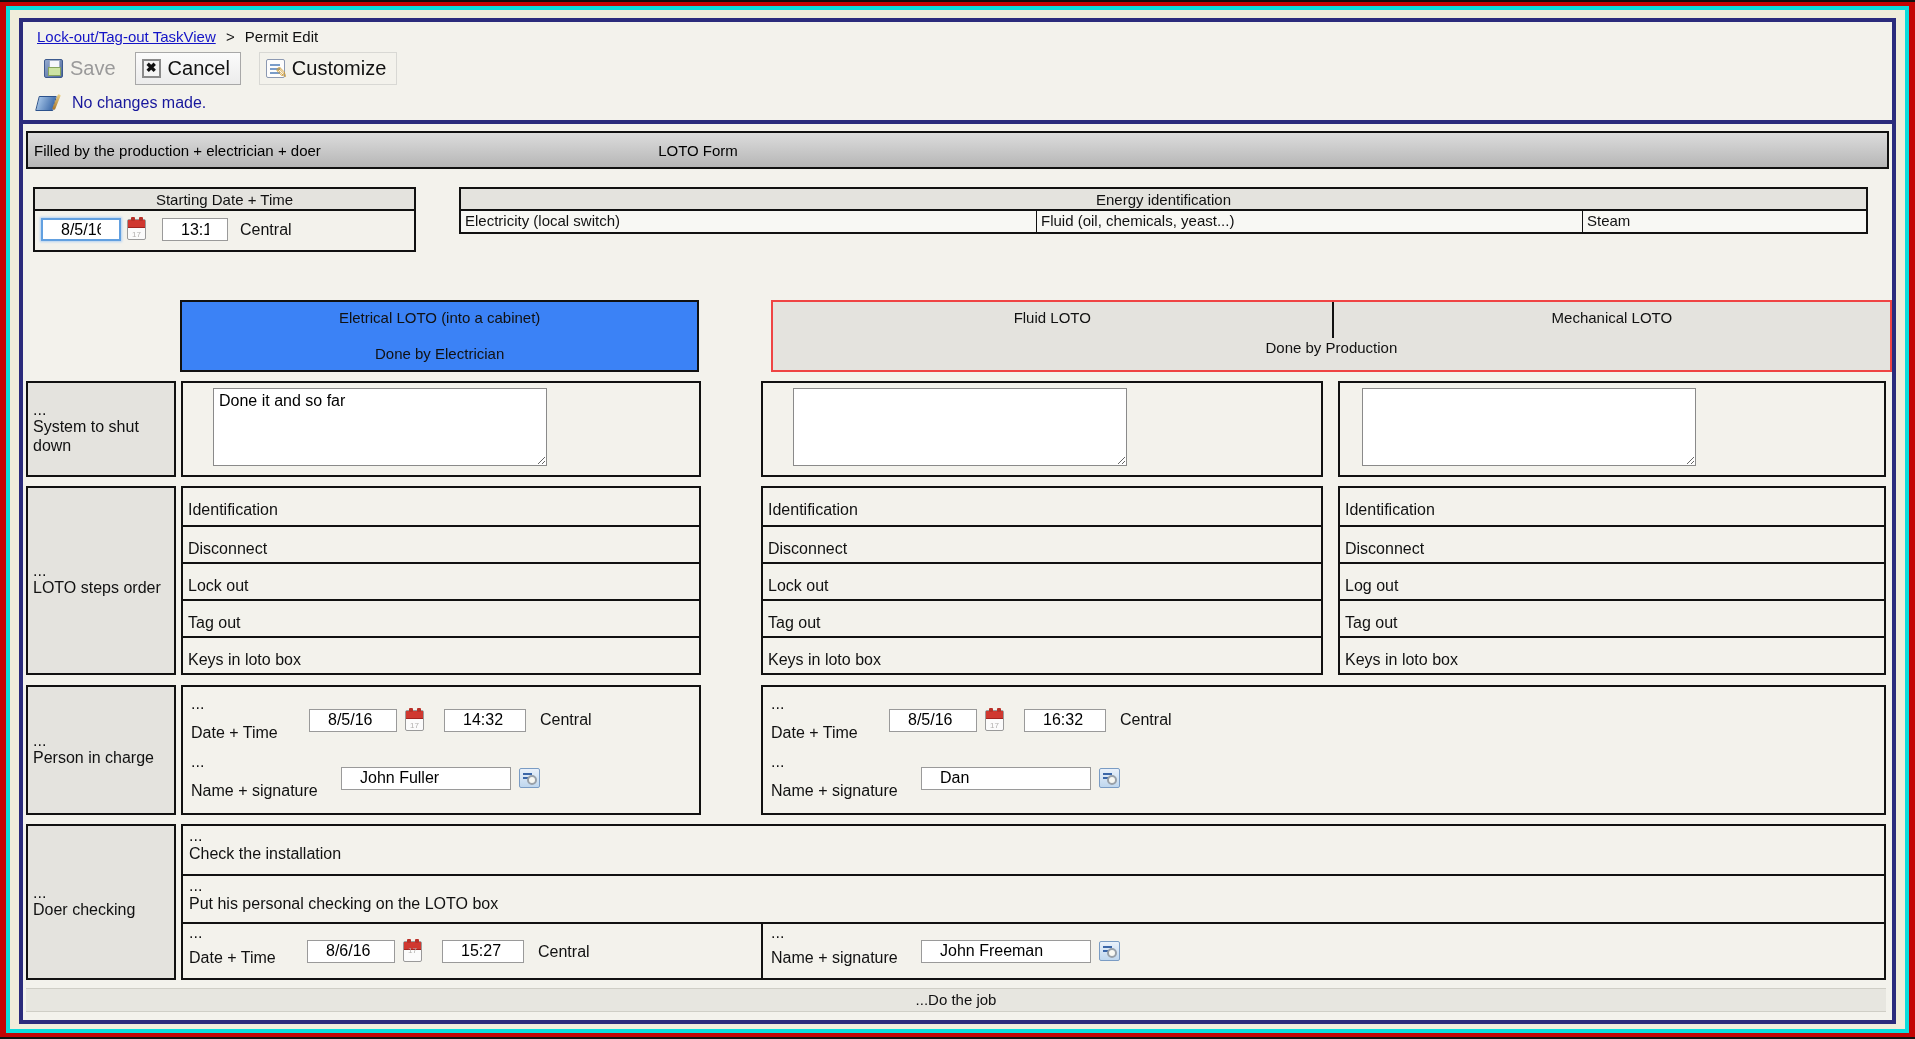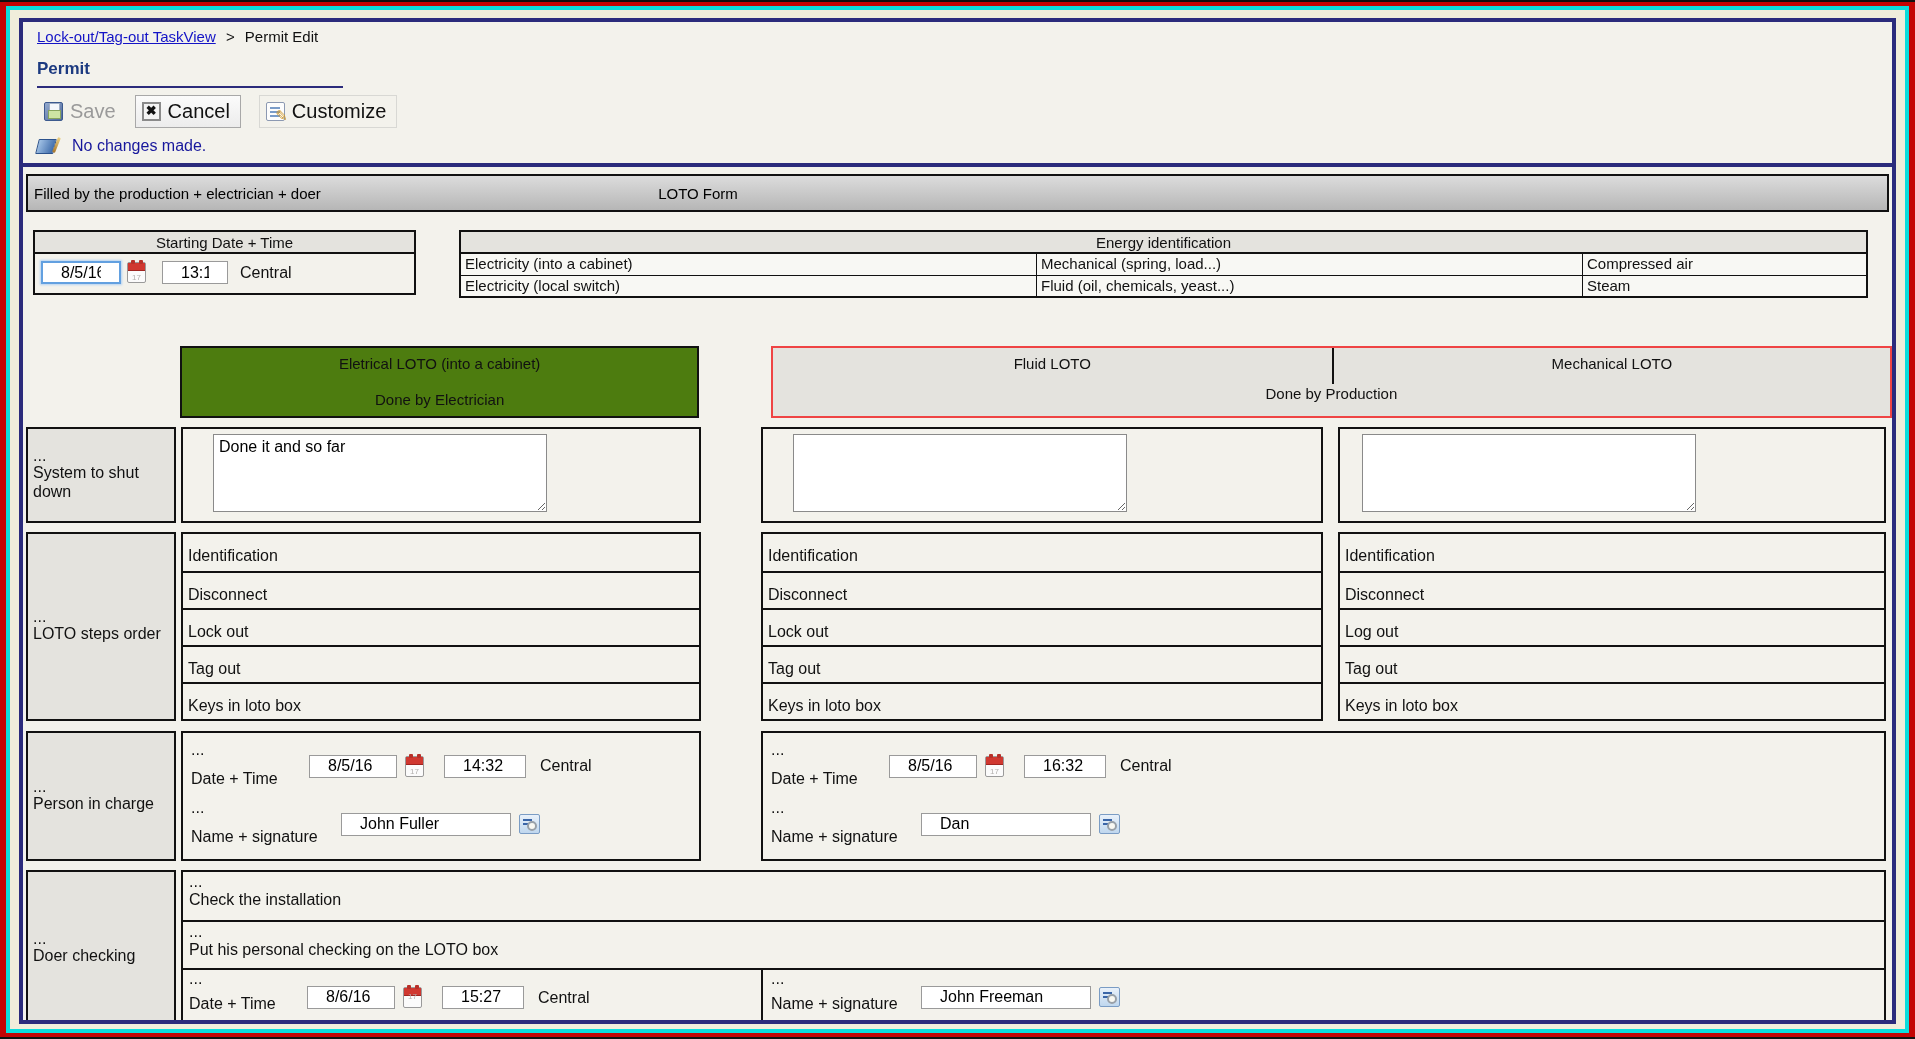--- a/index.html
+++ b/index.html
@@ -66,21 +66,21 @@
   .energy { margin-left:43px; width:1409px; border:2px solid #111; font-size:15px; }
   .energy-row { display:flex; height:21px; line-height:20px; background:#f8f8f4; }
   .energy-row + .energy-row { border-top:1px solid #111; }
   .ec { padding-left:4px; overflow:hidden; white-space:nowrap; }
   .ec1 { width:576px; border-right:1px solid #111; }
   .ec2 { width:546px; border-right:1px solid #111; }
   .ec3 { flex:1; }
 
   .row-heads { margin-top:48px; }
   .spacer-150 { width:155px; }
-  .head-elec { width:520px; height:72px; border:2px solid #111; background:#4d7c0f; text-align:center;
+  .head-elec { width:520px; height:72px; border:2px solid #111; background:#3b82f6; text-align:center;
                font-size:15px; display:flex; flex-direction:column; justify-content:space-between;
                padding:7px 0 8px 0; }
   .head-fm { margin-left:72px; width:1125px; height:72px; border:2px solid #ef4444; background:#e4e3de;
              position:relative; font-size:15px; }
   .fm-top { display:flex; height:36px; }
   .fm-c1 { width:561px; border-right:2px solid #111; text-align:center; padding-top:7px; }
   .fm-c2 { flex:1; text-align:center; padding-top:7px; }
   .fm-bottom { position:absolute; bottom:14px; left:0; right:0; text-align:center; }
 
   .lbl { width:150px; border:2px solid #111; background:#e4e3de; padding:4px 5px; font-size:16px;
@@ -156,23 +156,20 @@
   <div class="ivory">
    <div class="panel">
 
     <div class="top">
       <div class="breadcrumb">
         <a href="#">Lock-out/Tag-out TaskView</a>
         <span class="sep">&gt;</span>
         <span>Permit Edit</span>
       </div>
 
-      <div class="title-wrap">
-        <span class="page-title">Permit</span>
-      </div>
 
       <div class="toolbar">
         <div class="tb-btn save">
           <span class="icon-save"></span>
           <span class="tb-label disabled">Save</span>
         </div>
         <div class="tb-btn cancel">
           <span class="icon-cancel"></span>
           <span class="tb-label">Cancel</span>
         </div>
@@ -205,25 +202,20 @@
             <span class="icon-cal ml6">
                     <span class="knobs"></span>
                   </span>
             <input class="inp w66 ml16" value="13:19" style="">
             <span class="tz ml12">Central</span>
           </div>
         </div>
 
         <div class="energy">
           <div class="thead">Energy identification</div>
-          <div class="energy-row">
-            <div class="ec ec1">Electricity (into a cabinet)</div>
-            <div class="ec ec2">Mechanical (spring, load...)</div>
-            <div class="ec ec3">Compressed air</div>
-          </div>
           <div class="energy-row">
             <div class="ec ec1">Electricity (local switch)</div>
             <div class="ec ec2">Fluid (oil, chemicals, yeast...)</div>
             <div class="ec ec3">Steam</div>
           </div>
         </div>
       </div>
 
       <div class="row row-heads">
         <div class="spacer-150"></div>

